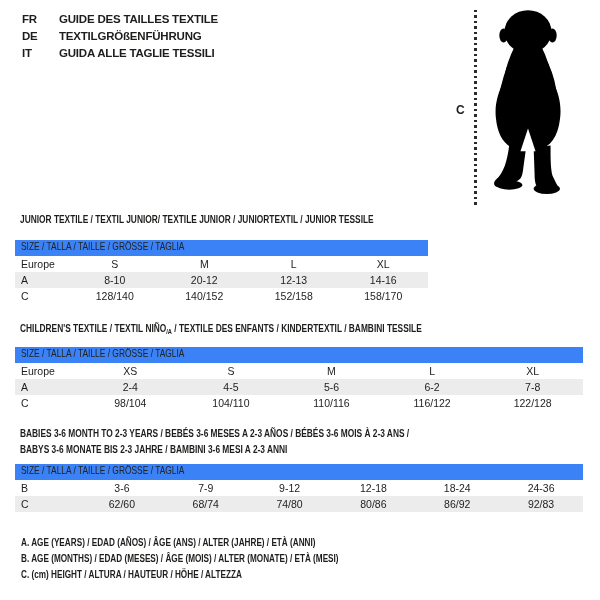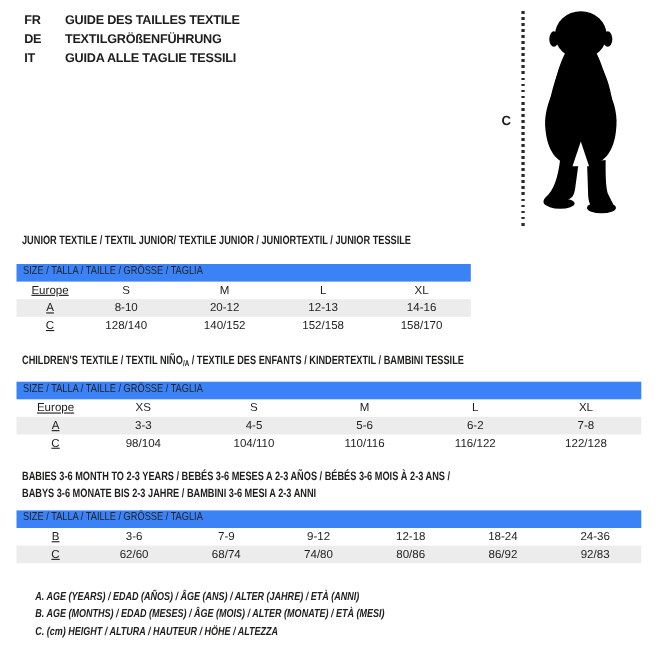--- a/index.html
+++ b/index.html
@@ -27,33 +27,33 @@
     transform:scaleX(0.76); transform-origin:0 50%; letter-spacing:0; }
   .sub { font-size:7.5px; vertical-align:-1.5px; }
 
   
   .size-table { position:absolute; left:15px; font-size:10.5px; }
   .thead { height:16px; background:#3b82f6; display:flex; align-items:flex-start;
     padding-left:6px; color:#222; }
   .thead span { white-space:nowrap; transform:scaleX(0.8); transform-origin:0 50%; }
   .tr { display:flex; height:16px; align-items:center; }
   .tr.alt { background:#ececec; }
-  .tl { padding-left:6px; text-align:center; flex:none;text-decoration:underline; }
+  .tl { padding-left:6px; text-align:left; flex:none; }
   .t1 .tl { width:49px; } .t2 .tl, .t3 .tl { width:59px; }
   .td { flex:1 1 0; text-align:center; }
   .t1 { width:413px; top:240px; }
   .t2 { width:568px; top:347px; }
   .t3 { width:568px; top:464px; }
   .title-junior   { left:20px; top:213px; }
   .title-children { left:20px; top:322px; }
   .title-babies1  { left:20px; top:427px; }
   .title-babies2  { left:20px; top:443px; }
 
   
-  .legend { left:32px; top:536px;font-style:italic; }
+  .legend { left:21px; top:536px; }
   .legend-line { height:16px; font-weight:bold; font-size:10.5px; white-space:nowrap;
     transform:scaleX(0.78); transform-origin:0 50%; }
 </style>
 </head>
 <body>
 
 <div class="abs langs">
   <div class="lang-row">
     <span class="lang-code">FR</span>
     <span class="lang-title">GUIDE DES TAILLES TEXTILE</span>
@@ -124,21 +124,21 @@
   <div class="tr">
     <span class="tl">Europe</span>
     <span class="td">XS</span>
     <span class="td">S</span>
     <span class="td">M</span>
     <span class="td">L</span>
     <span class="td">XL</span>
   </div>
   <div class="tr alt">
     <span class="tl">A</span>
-    <span class="td">3-3</span>
+    <span class="td">2-4</span>
     <span class="td">4-5</span>
     <span class="td">5-6</span>
     <span class="td">6-2</span>
     <span class="td">7-8</span>
   </div>
   <div class="tr">
     <span class="tl">C</span>
     <span class="td">98/104</span>
     <span class="td">104/110</span>
     <span class="td">110/116</span>

